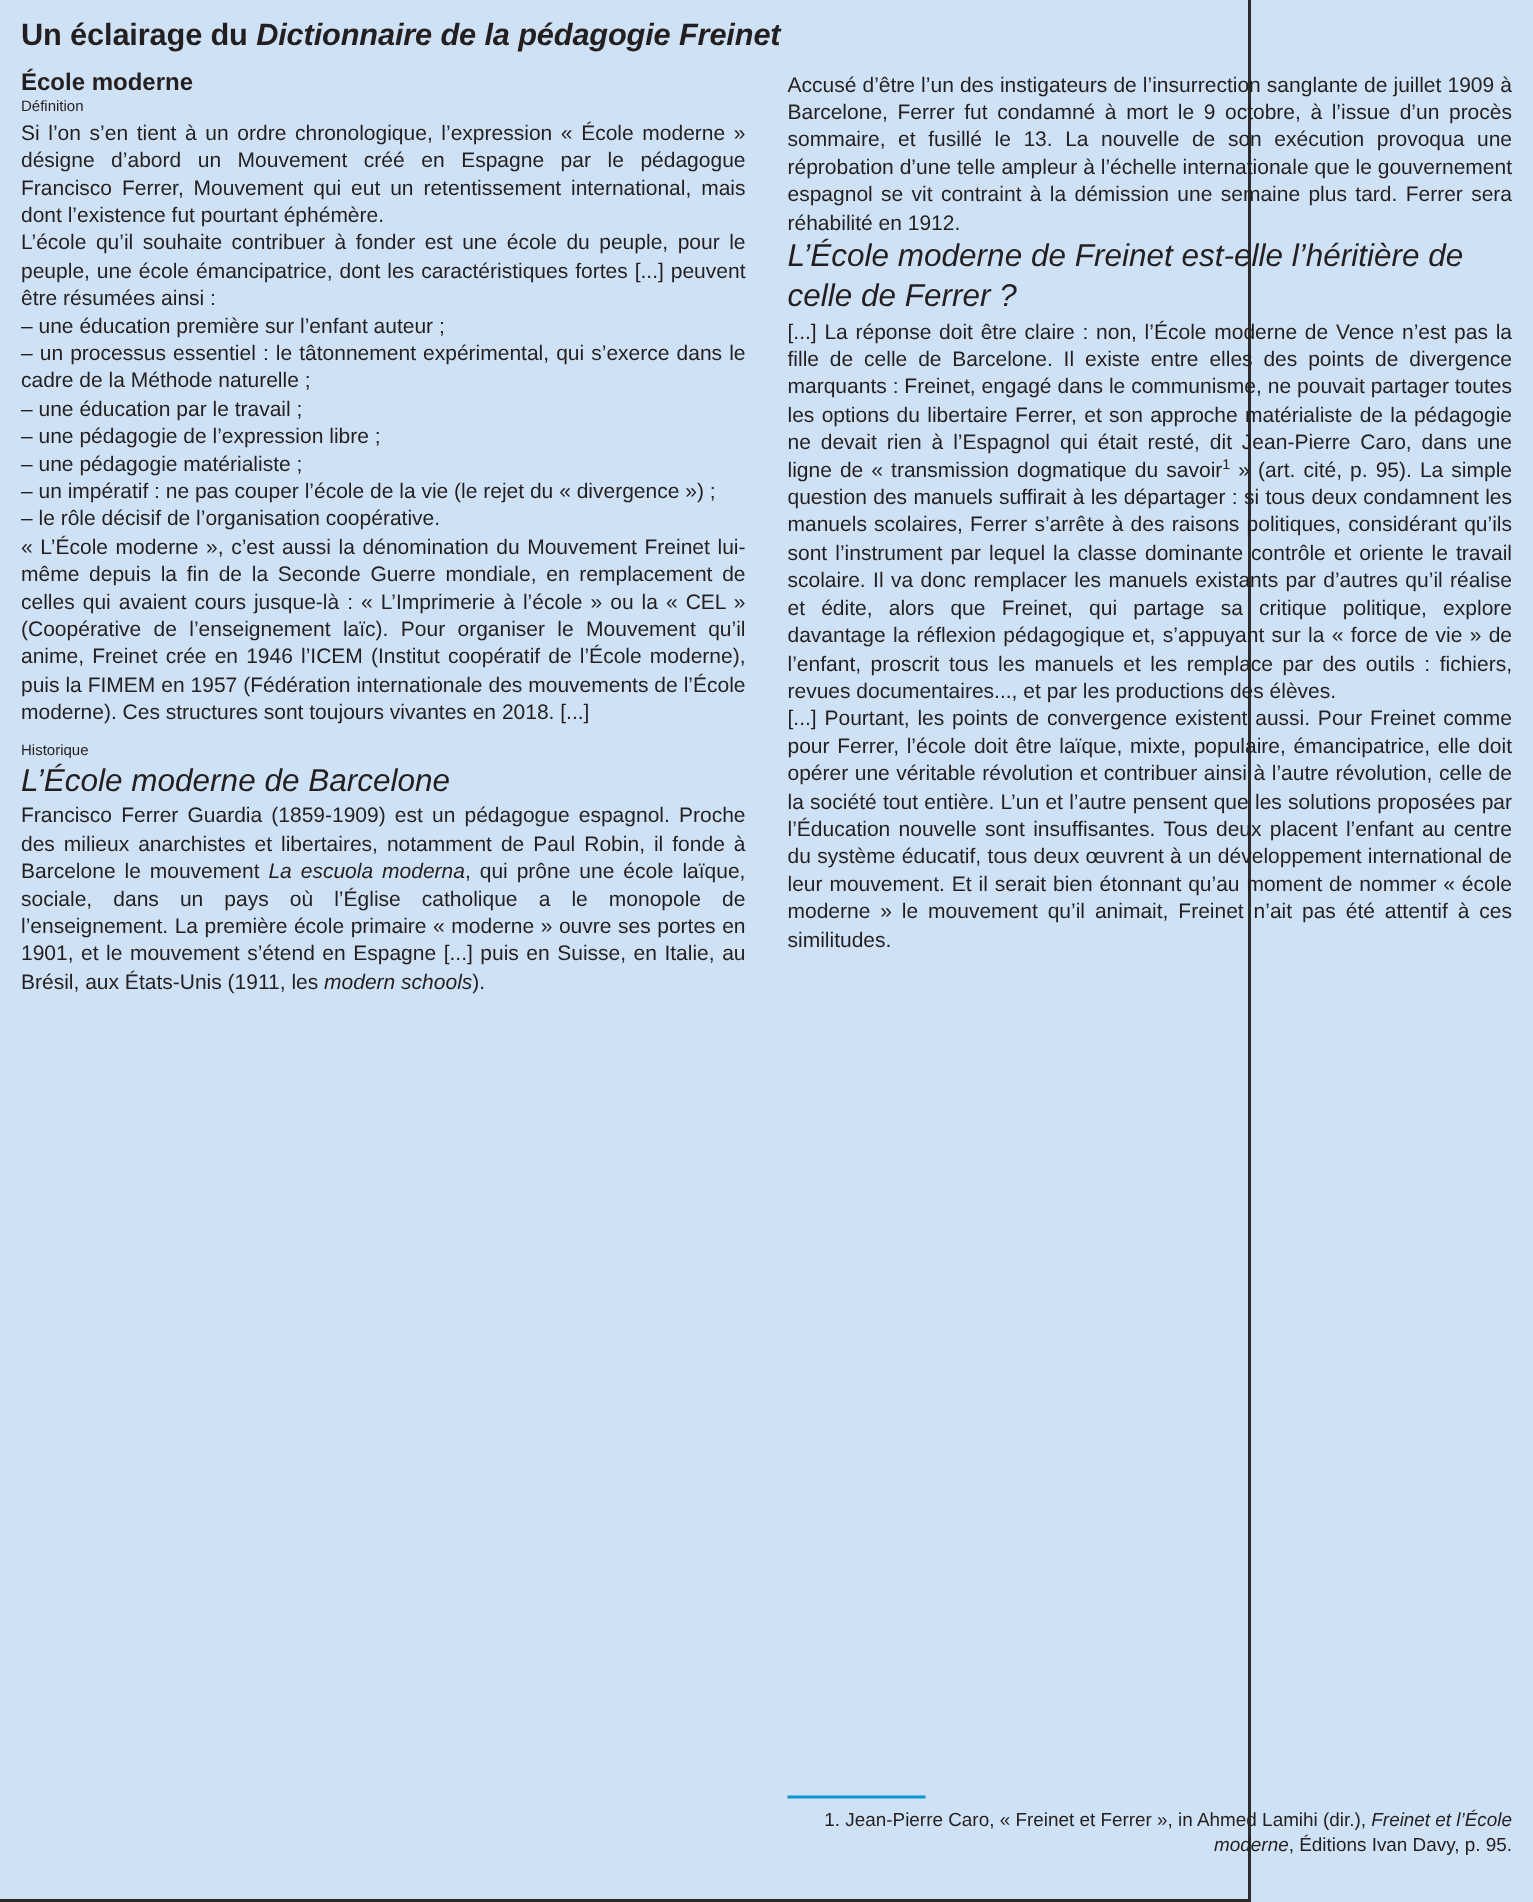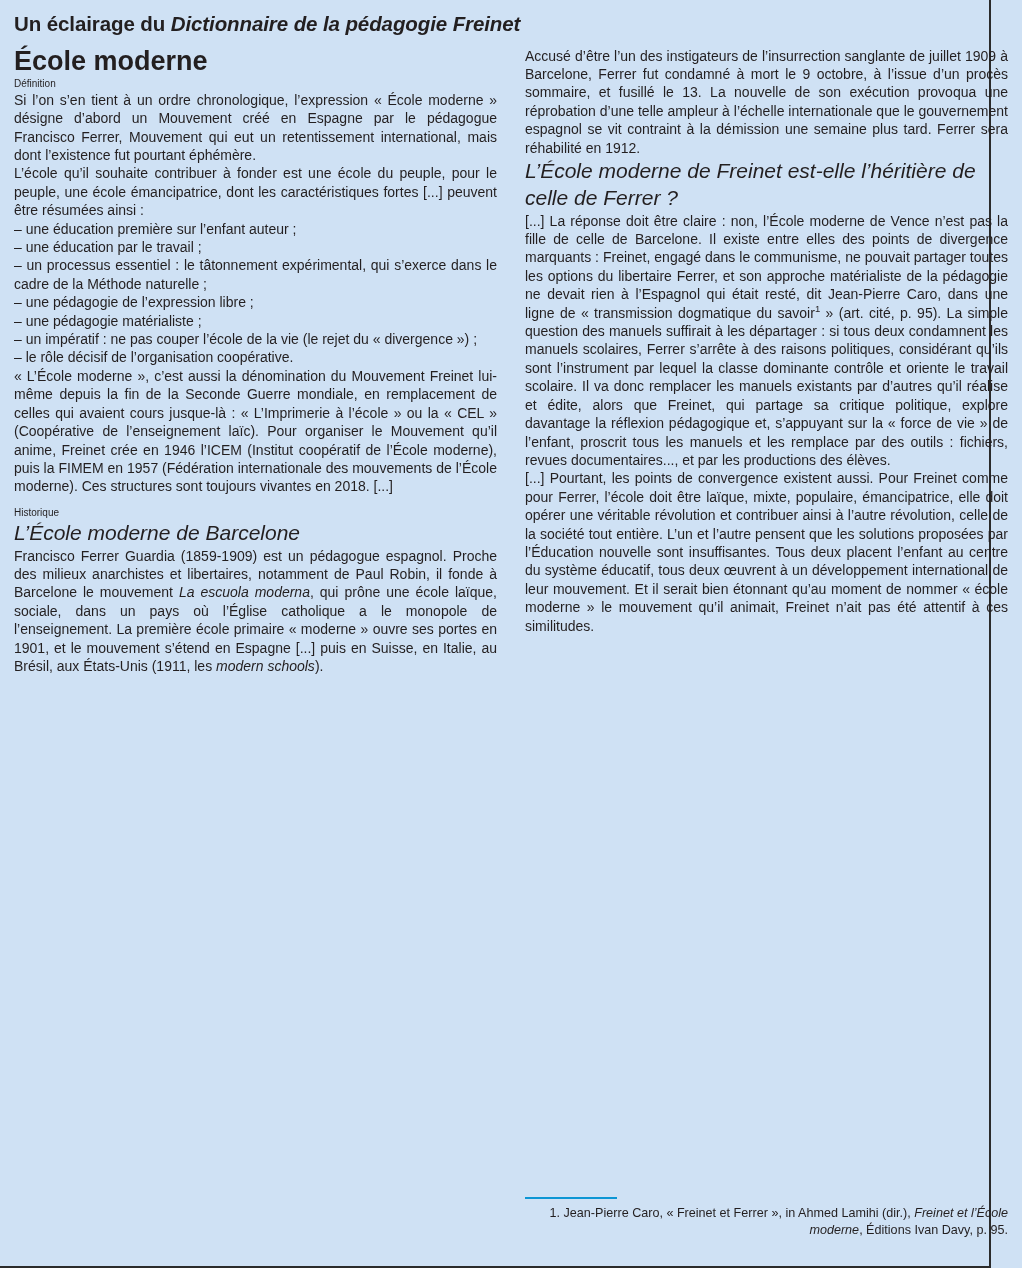--- a/index.html
+++ b/index.html
@@ -10,21 +10,21 @@
     width: 1022px;
     height: 1268px;
     background: #cfe1f4;
     font-family: "Liberation Sans", sans-serif;
     color: #231f20;
     overflow: hidden;
   }
   .page {
     position: relative;
     box-sizing: border-box;
-    width: 991px;
+    width: 834px;
     height: 1268px;
     background: #cfe1f4;
     border-right: 2px solid #2b2b2b;
     border-bottom: 2px solid #2b2b2b;
     padding: 12px 20px 0 14px;
   }
   .doc-title {
     font-size: 20.5px;
     font-weight: bold;
     line-height: 1.2;
@@ -38,21 +38,21 @@
     gap: 28px;
     align-items: flex-start;
   }
   .col {
     width: 483px;
     flex: 0 0 483px;
   }
   .col-right { position: relative; height: 1206px; }
 
   h2.entry-title {
-    font-size: 27px;
+    font-size: 16px;
     font-weight: bold;
     line-height: 1.1;
     margin: 0 0 2px 0;
   }
   h3.sub-head {
     font-size: 10px;
     font-weight: normal;
     line-height: 1.15;
     margin: 0 0 1px 0;
   }
@@ -106,22 +106,22 @@
     <div class="col col-left">
 
       <h2 class="entry-title">École moderne</h2>
 
       <h3 class="sub-head">Définition</h3>
 
       <p class="body">Si l’on s’en tient à un ordre chronologique, l’expression « École moderne » désigne d’abord un Mouvement créé en Espagne par le pédagogue Francisco Ferrer, Mouvement qui eut un retentissement international, mais dont l’existence fut pourtant éphémère.</p>
       <p class="body">L’école qu’il souhaite contribuer à fonder est une école du peuple, pour le peuple, une école émancipatrice, dont les caractéristiques fortes [...] peuvent être résumées ainsi :</p>
 
       <p class="body">– une éducation première sur l’enfant auteur ;</p>
+      <p class="body">– un processus essentiel : le tâtonnement expérimental, qui s’exerce dans le cadre de la Méthode naturelle ;</p>
       <p class="body">– une éducation par le travail ;</p>
-      <p class="body">– un processus essentiel : le tâtonnement expérimental, qui s’exerce dans le cadre de la Méthode naturelle ;</p>
       <p class="body">– une pédagogie de l’expression libre ;</p>
       <p class="body">– une pédagogie matérialiste ;</p>
       <p class="body">– un impératif : ne pas couper l’école de la vie (le rejet du « divergence ») ;</p>
       <p class="body">– le rôle décisif de l’organisation coopérative.</p>
 
       <p class="body">« L’École moderne », c’est aussi la dénomination du Mouvement Freinet lui-même depuis la fin de la Seconde Guerre mondiale, en remplacement de celles qui avaient cours jusque-là : « L’Imprimerie à l’école » ou la « CEL » (Coopérative de l’enseignement laïc). Pour organiser le Mouvement qu’il anime, Freinet crée en 1946 l’ICEM (Institut coopératif de l’École moderne), puis la FIMEM en 1957 (Fédération internationale des mouvements de l’École moderne). Ces structures sont toujours vivantes en 2018. [...]</p>
 
       <h3 class="sub-head spaced">Historique</h3>
       <p class="italic-head">L’École moderne de Barcelone</p>
 

